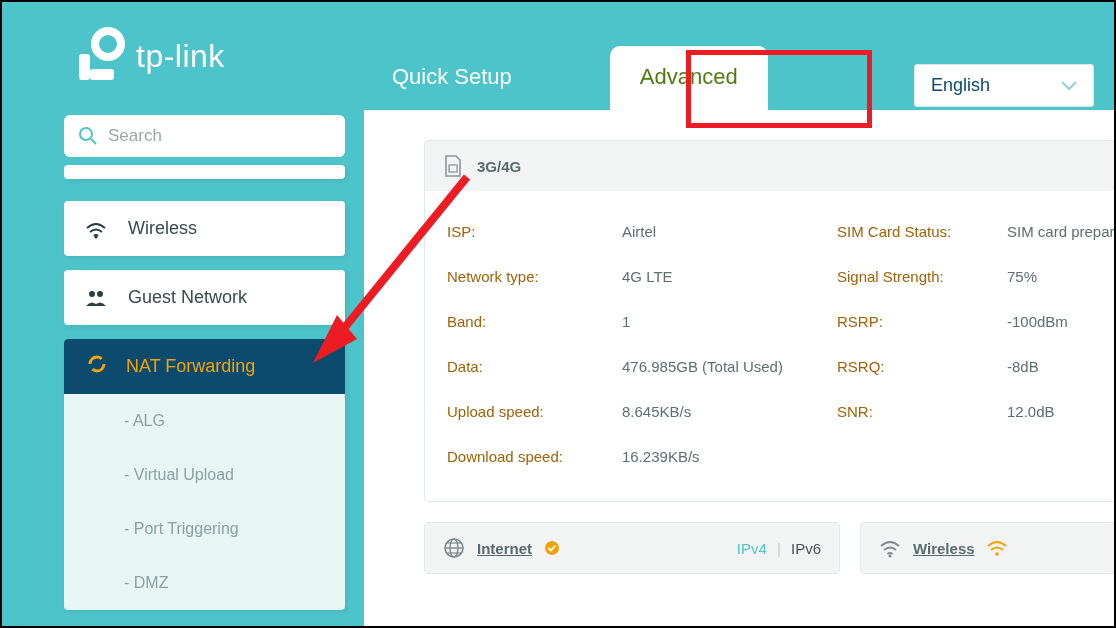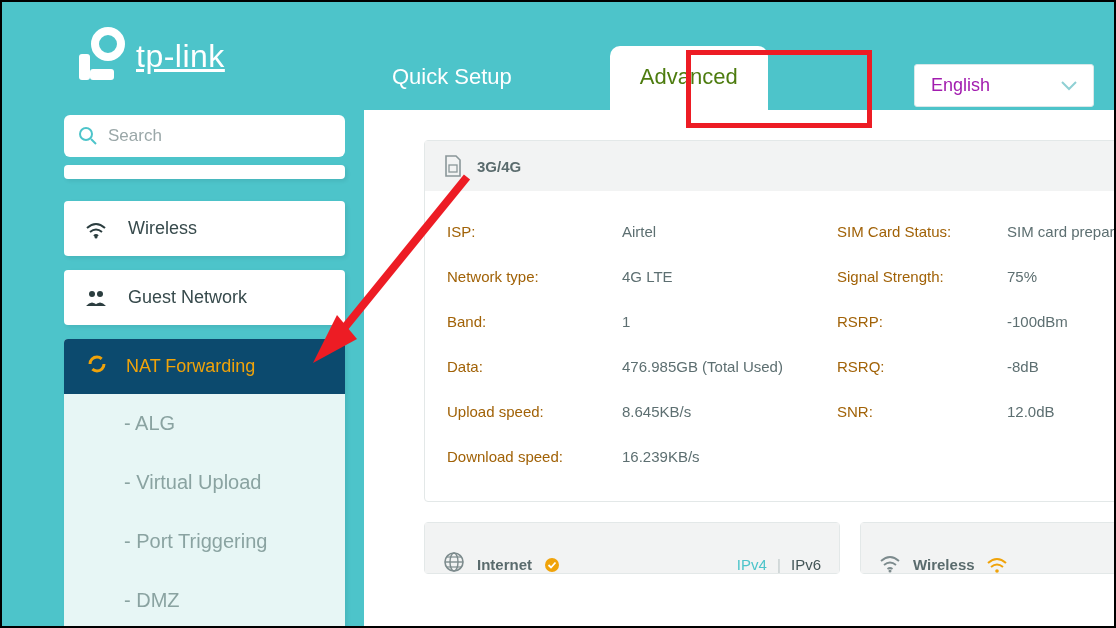--- a/index.html
+++ b/index.html
@@ -18,21 +18,20 @@
     align-items: center;
     padding-left: 68px;
     padding-right: 20px;
     position: relative;
   }
   .logo-wrap {
     display: flex;
     align-items: center;
     gap: 0;
     color: #fff;
-    text-decoration: underline;
   }
   .logo-icon { width: 60px; height: 60px; }
   .brand {
     font-size: 32px;
     font-weight: 400;
     color: #fff;
     margin-left: 6px;
     letter-spacing: 0.5px;
   }
   .tabs {
@@ -70,21 +69,21 @@
     right: 20px;
     top: 62px;
     width: 180px;
     background: #fff;
     border: 1px solid #d9e8e9;
     border-radius: 3px;
     padding: 10px 16px;
     display: flex;
     justify-content: space-between;
     align-items: center;
-    color: #a21caf;
+    color: #0c4a6e;
     font-size: 18px;
     cursor: pointer;
   }
   .sidebar {
     position: absolute;
     left: 62px;
     top: 113px;
     width: 281px;
   }
   .search {
@@ -146,21 +145,21 @@
     padding: 0 22px;
     color: #f0a30a;
     font-size: 18px;
     border-radius: 4px 4px 0 0;
     cursor: pointer;
   }
   .nat-head .icn { margin-right: 18px; }
   .sub { 
     padding: 18px 0 18px 60px;
     color: #8aa3a1;
-    font-size: 20px;
+    font-size: 16px;
     cursor: pointer;
   }
   .content {
     position: absolute;
     left: 362px;
     top: 108px;
     right: 0;
     bottom: 0;
     background: #fff;
     overflow: hidden;
@@ -202,27 +201,28 @@
     border-radius: 4px;
     flex: 1;
     background: #fff;
   }
   .card2:first-child { width: 416px; flex: none; }
   .card2:last-child { width: 280px; flex: none; }
   .card2-hd {
     background: #f2f3f3;
     height: 50px;
     display: flex;
-    align-items: flex-end;
+    align-items: center;
     gap: 12px;
     padding: 0 18px;
     color: #5a6b6d;
     font-size: 15px;
     font-weight: bold;
     position: relative;
+    text-decoration: underline;
   }
   .ipsel {
     position: absolute;
     right: 18px;
     font-weight: normal;
     font-size: 15px;
     color: #435557;
   }
   .ipsel .ip4 { color: #4dc4ca; }
   .ipsel .sep { color: #c2cccd; margin: 0 6px; }

